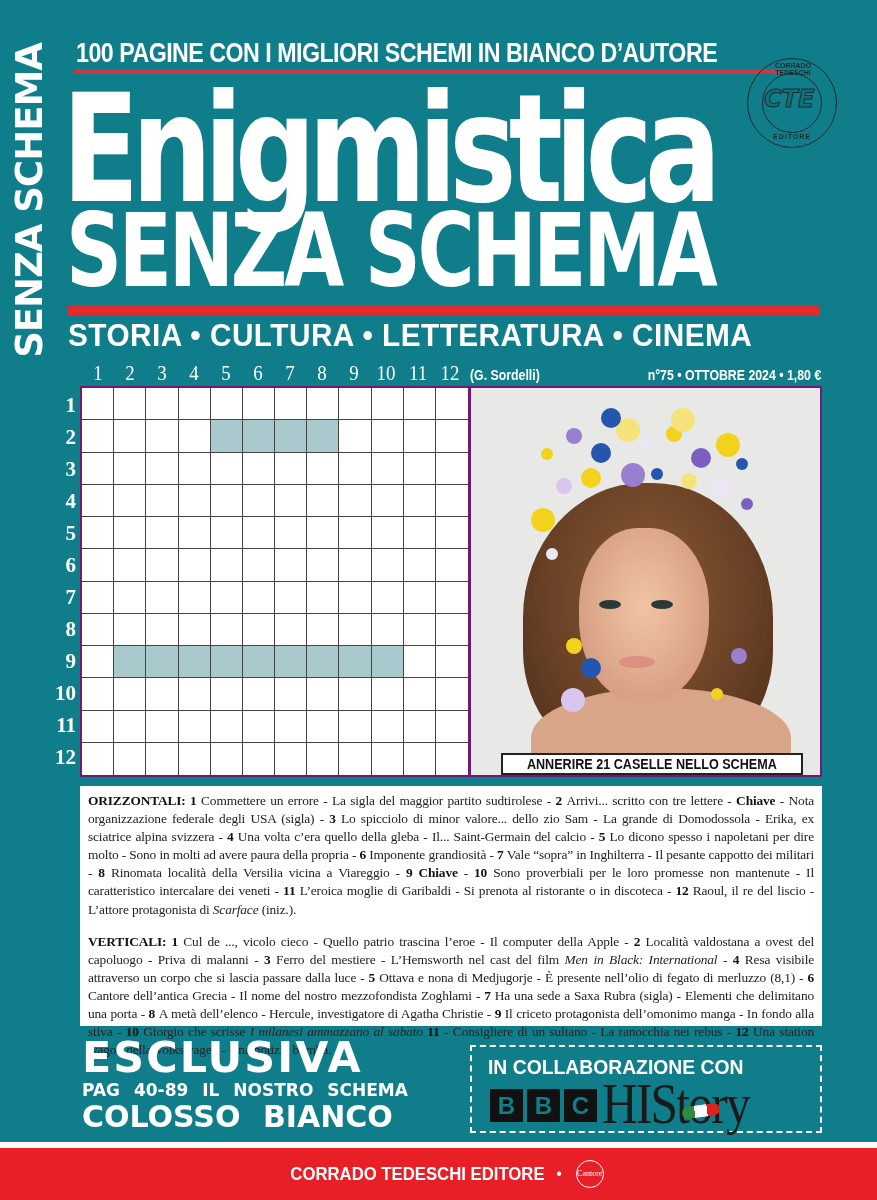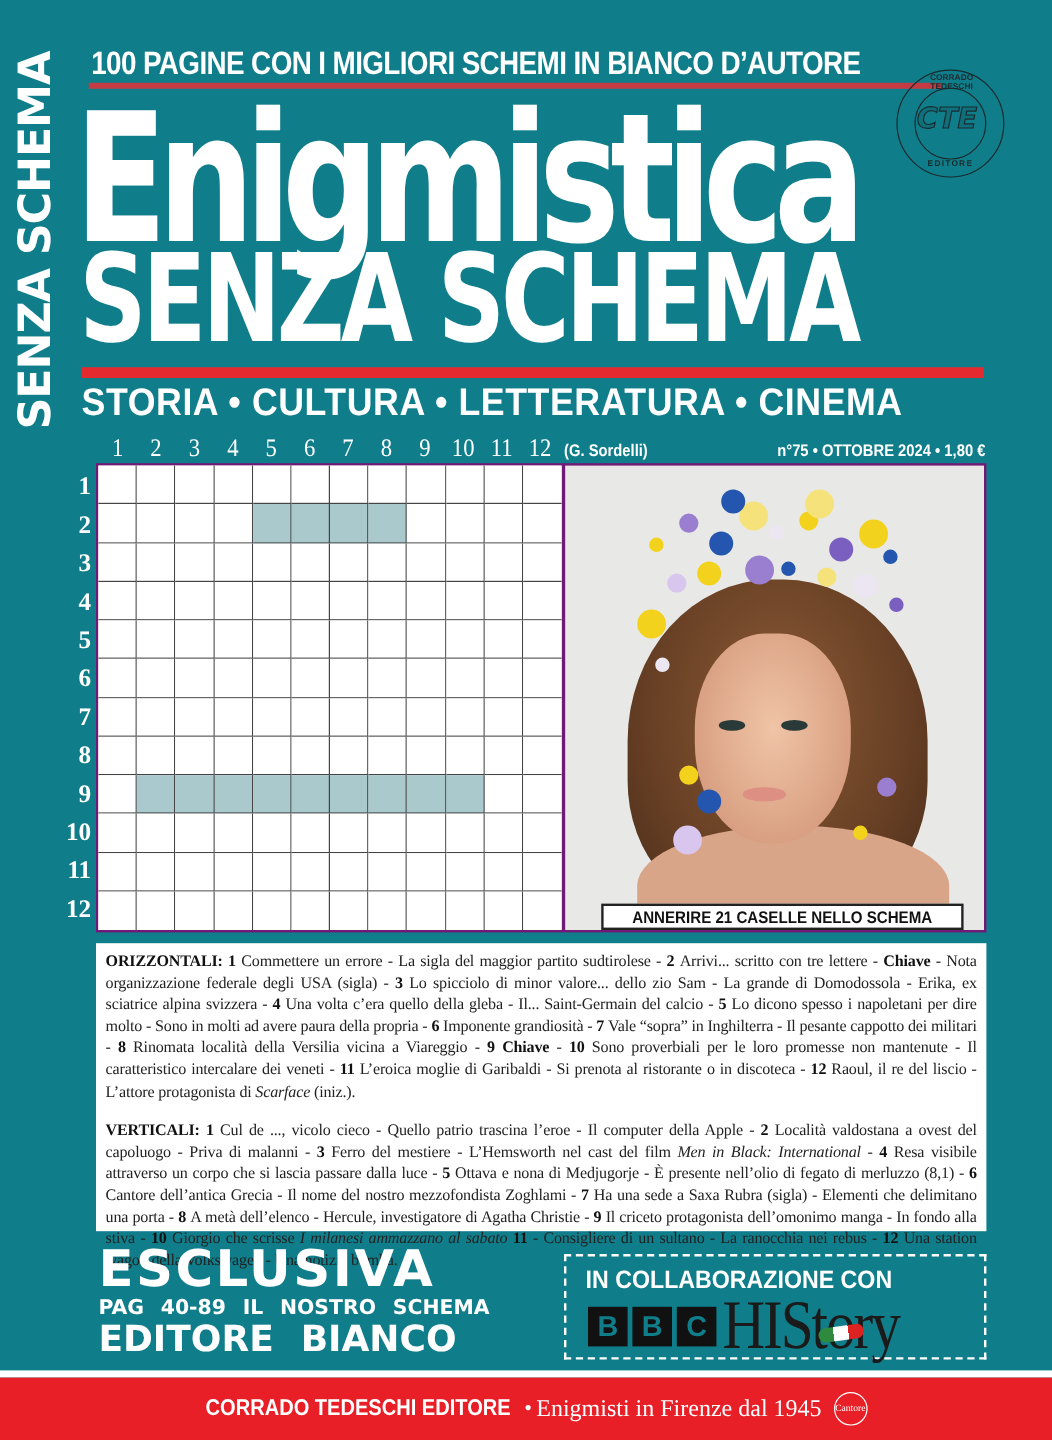--- a/index.html
+++ b/index.html
@@ -315,33 +315,32 @@
 </div>
 
 <div class="clues">
   <div class="clue-col" id="cluesH"><b>ORIZZONTALI: </b><b>1 </b><span>Commettere un errore - La sigla del maggior partito sudtirolese - </span><b>2 </b><span>Arrivi... scritto con tre lettere - </span><b>Chiave </b><span>- Nota organizzazione federale degli USA (sigla) - </span><b>3 </b><span>Lo spicciolo di minor valore... dello zio Sam - La grande di Domodossola - Erika, ex sciatrice alpina svizzera - </span><b>4 </b><span>Una volta c’era quello della gleba - Il... Saint-Germain del calcio - </span><b>5 </b><span>Lo dicono spesso i napoletani per dire molto - Sono in molti ad avere paura della propria - </span><b>6 </b><span>Imponente grandiosità - </span><b>7 </b><span>Vale “sopra” in Inghilterra - Il pesante cappotto dei militari - </span><b>8 </b><span>Rinomata località della Versilia vicina a Viareggio - </span><b>9 </b><b>Chiave </b><span>- </span><b>10 </b><span>Sono proverbiali per le loro promesse non mantenute - Il caratteristico intercalare dei veneti - </span><b>11 </b><span>L’eroica moglie di Garibaldi - Si prenota al ristorante o in discoteca - </span><b>12 </b><span>Raoul, il re del liscio - L’attore protagonista di </span><i>Scarface </i><span>(iniz.). </span></div>
   <div class="clue-col" id="cluesV"><b>VERTICALI: </b><b>1 </b><span>Cul de ..., vicolo cieco - Quello patrio trascina l’eroe - Il computer della Apple - </span><b>2 </b><span>Località valdostana a ovest del capoluogo - Priva di malanni - </span><b>3 </b><span>Ferro del mestiere - L’Hemsworth nel cast del film </span><i>Men in Black: International </i><span>- </span><b>4 </b><span>Resa visibile attraverso un corpo che si lascia passare dalla luce - </span><b>5 </b><span>Ottava e nona di Medjugorje - È presente nell’olio di fegato di merluzzo (8,1) - </span><b>6 </b><span>Cantore dell’antica Grecia - Il nome del nostro mezzofondista Zoghlami - </span><b>7 </b><span>Ha una sede a Saxa Rubra (sigla) - Elementi che delimitano una porta - </span><b>8 </b><span>A metà dell’elenco - Hercule, investigatore di Agatha Christie - </span><b>9 </b><span>Il criceto protagonista dell’omonimo manga - In fondo alla stiva - </span><b>10 </b><span>Giorgio che scrisse </span><i>I milanesi ammazzano al sabato </i><b>11 </b><span>- Consigliere di un sultano - La ranocchia nei rebus - </span><b>12 </b><span>Una station wagon della Volkswagen - Una notizia bomba. </span></div>
 </div>
 
 <div class="esclusiva">
   <div class="esc-title">ESCLUSIVA</div>
   <div class="esc-sub">PAG 40-89 IL NOSTRO SCHEMA</div>
-  <div class="esc-bottom">EDITORE BIANCO</div>
+  <div class="esc-bottom">COLOSSO BIANCO</div>
 </div>
 
 <div class="collab">
   <div class="collab-label">IN COLLABORAZIONE CON</div>
   <div class="bbc">
     <span>B</span>
     <span>B</span>
     <span>C</span>
   </div>
   <div class="history">HIStory</div>
   <div class="history-flag"></div>
 </div>
 
 <div class="white-gap"></div>
 <div class="footer">
   <span class="footer-publisher">CORRADO TEDESCHI EDITORE</span>
   <span class="footer-sep">•</span>
-  <span class="footer-slogan">Enigmisti in Firenze dal 1945</span>
   <span class="sudoku-badge">Cantore</span>
 </div>
 
 </body></html>

